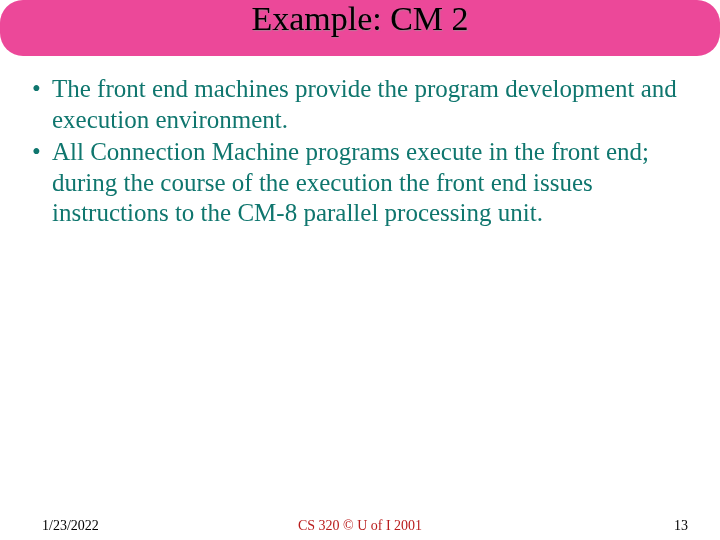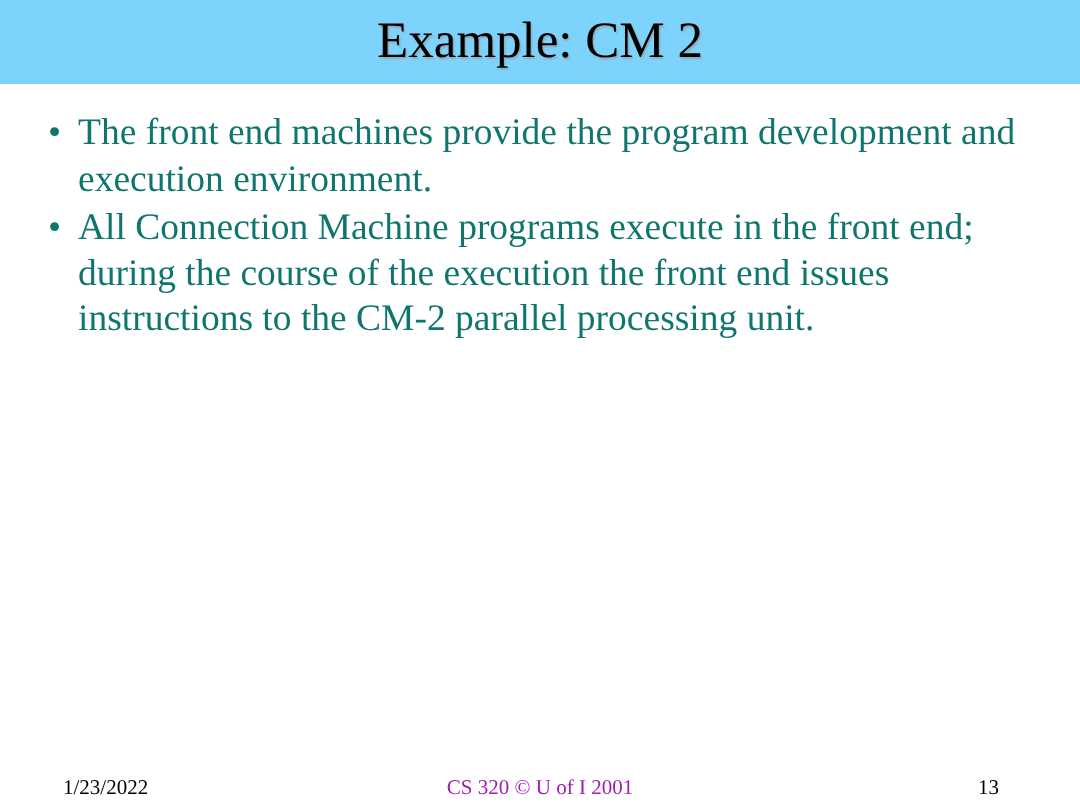--- a/index.html
+++ b/index.html
@@ -7,24 +7,25 @@
     width: 720px;
     height: 540px;
     background: #ffffff;
     font-family: "Times New Roman", Times, serif;
     position: relative;
     overflow: hidden;
   }
   .title-bar {
     width: 100%;
     height: 56px;
-    background: #7dd3fc;
+    background: #ec4899;
     display: flex;
-    align-items: center;
+    align-items: flex-start;
     justify-content: center;
+    border-radius: 23px;
   }
   .title {
     color: #000000;
     font-size: 34px;
     font-weight: normal;
     text-shadow: 1px 1px 1px rgba(150,150,150,0.6);
   }
   .content {
     padding: 18px 28px 0 28px;
   }
@@ -57,39 +58,39 @@
     color: #000000;
   }
   .footer-date {
     position: absolute;
     left: 42px;
   }
   .footer-center {
     position: absolute;
     left: 50%;
     transform: translateX(-50%);
-    color: #a21caf;
+    color: #b91c1c;
   }
   .footer-page {
     position: absolute;
-    right: 54px;
+    right: 32px;
     text-align: center;
   }
 </style>
 </head>
 <body>
 
 <div class="title-bar">
   <div class="title">Example: CM 2</div>
 </div>
 
 <div class="content">
   <ul class="bullet-list">
     <li class="bullet-item">The front end machines provide the program development and execution environment.</li>
-    <li class="bullet-item">All Connection Machine programs execute in the front end; during the course of the execution the front end issues instructions to the CM-2 parallel processing unit.</li>
+    <li class="bullet-item">All Connection Machine programs execute in the front end; during the course of the execution the front end issues instructions to the CM-8 parallel processing unit.</li>
   </ul>
 </div>
 
 <div class="footer">
   <span class="footer-date">1/23/2022</span>
   <span class="footer-center">CS 320 © U of I 2001</span>
   <span class="footer-page">13</span>
 </div>
 
 </body></html>

